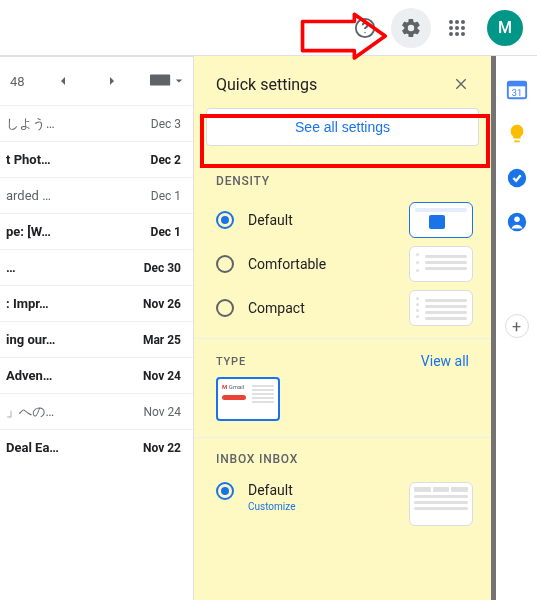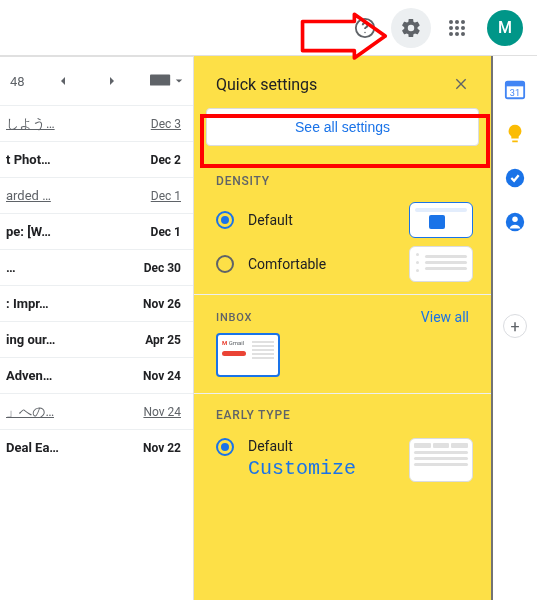--- a/index.html
+++ b/index.html
@@ -58,30 +58,30 @@
   .list-toolbar .chev { width:30px; display:flex; justify-content:center; color:#5f6368; }
   .keyboard { display:flex; align-items:center; gap:3px; }
   .msg-row {
     display:flex; justify-content:space-between; align-items:center;
     height:36px;
     padding: 0 12px 0 6px;
     font-size:13px;
     border-top:1px solid #eceff1;
   }
   .msg-row.unread { font-weight:700; color:#202124; }
-  .msg-row.read { color:#5f6368;text-decoration:underline; }
+  .msg-row.read { color:#5f6368; }
   .msg-row .subj { white-space:nowrap; overflow:hidden; text-overflow:ellipsis; max-width:110px;}
   .msg-row .date { font-size:12px; white-space:nowrap; }
   .msg-row.read .date { color:#5f6368; font-weight:400;}
   .msg-row.unread .date { color:#202124; }
 
   .panel {
     flex:1;
     border-left:1px solid #e0e0e0;
-    background:#fde047;
+    background:#fef9c3;
     padding: 0;
     display:flex; flex-direction:column;
     position:relative;
     overflow:hidden;
   }
   .panel-head {
     display:flex; align-items:center; justify-content:space-between;
     padding: 16px 18px 12px 22px;
     font-size:16px; color:#202124;
   }
@@ -151,31 +151,31 @@
   }
   .theme-thumb .redbar { position:absolute; left:4px; top:16px; width:24px; height:5px; background:#ea4335; border-radius:3px;}
   .theme-thumb .gline { height:2px; background:#e0e0e0; margin-top:2px;}
 
   .inbox-row {
     display:flex; align-items:flex-start;
     padding: 6px 18px 6px 22px;
     gap:14px;
   }
   .inbox-label-group { display:flex; flex-direction:column; gap:3px; flex:1; }
-  .customize { color:#1a73e8; font-size:20px;font-family:Liberation Mono, monospace;}
+  .customize { color:#1a73e8; font-size:10px;}
   .inbox-preview {
     width:64px; height:44px; border:1px solid #dadce0; border-radius:6px;
     background:#fff; padding:4px;
   }
   .inbox-preview .tabbar { height:5px; display:flex; gap:2px; margin-bottom:3px;}
   .inbox-preview .tab { flex:1; background:#e0e0e0; border-radius:1px;}
 
   .sidepanel {
     width:46px;
-    border-left:2px solid #737373;
+    border-left:5px solid #737373;
     display:flex; flex-direction:column; align-items:center;
     gap:20px;
     padding-top:22px;
     flex-shrink:0;
   }
   .sidepanel .sicon { width:24px; height:24px; display:flex; align-items:center; justify-content:center;}
   .plus { width:24px; height:24px; border:1px solid #dadce0; border-radius:50%; display:flex; align-items:center; justify-content:center; color:#5f6368; font-size:16px; margin-top:60px;}
 
   .annot-arrow {
     position:absolute;
@@ -274,21 +274,21 @@
         <div class="msg-row unread">
           <span class="subj">…</span>
           <span class="date">Dec 30</span>
         </div>
         <div class="msg-row unread">
           <span class="subj">: Impr…</span>
           <span class="date">Nov 26</span>
         </div>
         <div class="msg-row unread">
           <span class="subj">ing our…</span>
-          <span class="date">Apr 25</span>
+          <span class="date">Mar 25</span>
         </div>
         <div class="msg-row unread">
           <span class="subj">Adven…</span>
           <span class="date">Nov 24</span>
         </div>
         <div class="msg-row read">
           <span class="subj">」への…</span>
           <span class="date">Nov 24</span>
         </div>
         <div class="msg-row unread">
@@ -326,41 +326,55 @@
           <span class="density-label">Comfortable</span>
           <div class="density-preview">
             <div class="pv-line" style="margin-left: 10px;"></div>
             <div class="pv-dot" style="top: 6px;"></div>
             <div class="pv-line" style="margin-left: 10px;"></div>
             <div class="pv-dot" style="top: 14px;"></div>
             <div class="pv-line" style="margin-left: 10px;"></div>
             <div class="pv-dot" style="top: 22px;"></div>
           </div>
         </div>
+        <div class="density-row">
+          <div class="radio"></div>
+          <span class="density-label">Compact</span>
+          <div class="density-preview">
+            <div class="pv-line" style="margin-left: 10px;"></div>
+            <div class="pv-dot" style="top: 6px;"></div>
+            <div class="pv-line" style="margin-left: 10px;"></div>
+            <div class="pv-dot" style="top: 12px;"></div>
+            <div class="pv-line" style="margin-left: 10px;"></div>
+            <div class="pv-dot" style="top: 18px;"></div>
+            <div class="pv-line" style="margin-left: 10px;"></div>
+            <div class="pv-dot" style="top: 24px;"></div>
+          </div>
+        </div>
       </div>
 
     <div class="divider"></div>
     <div class="theme-head">
-      <span class="title">INBOX</span>
+      <span class="title">TYPE</span>
       <span class="viewall">View all</span>
     </div>
     <div class="theme-thumb">
       <div style="font-size:6px;color:#ea4335;font-weight:700;">M <span style="color:#5f6368;font-weight:400;">Gmail</span></div>
       <div class="redbar"></div>
       <div style="position:absolute;left:34px;right:4px;top:4px;">
         <div class="gline"></div>
           <div class="gline"></div>
           <div class="gline"></div>
           <div class="gline"></div>
           <div class="gline"></div>
       </div>
     </div>
 
     <div class="divider"></div>
-    <div class="section-title">EARLY TYPE</div>
+    <div class="section-title">INBOX INBOX</div>
     <div class="inbox-row">
       <div class="radio checked"></div>
       <div class="inbox-label-group">
         <span>Default</span>
         <span class="customize">Customize</span>
       </div>
       <div class="inbox-preview">
         <div class="tabbar">
             <div class="tab"></div>
             <div class="tab"></div>

